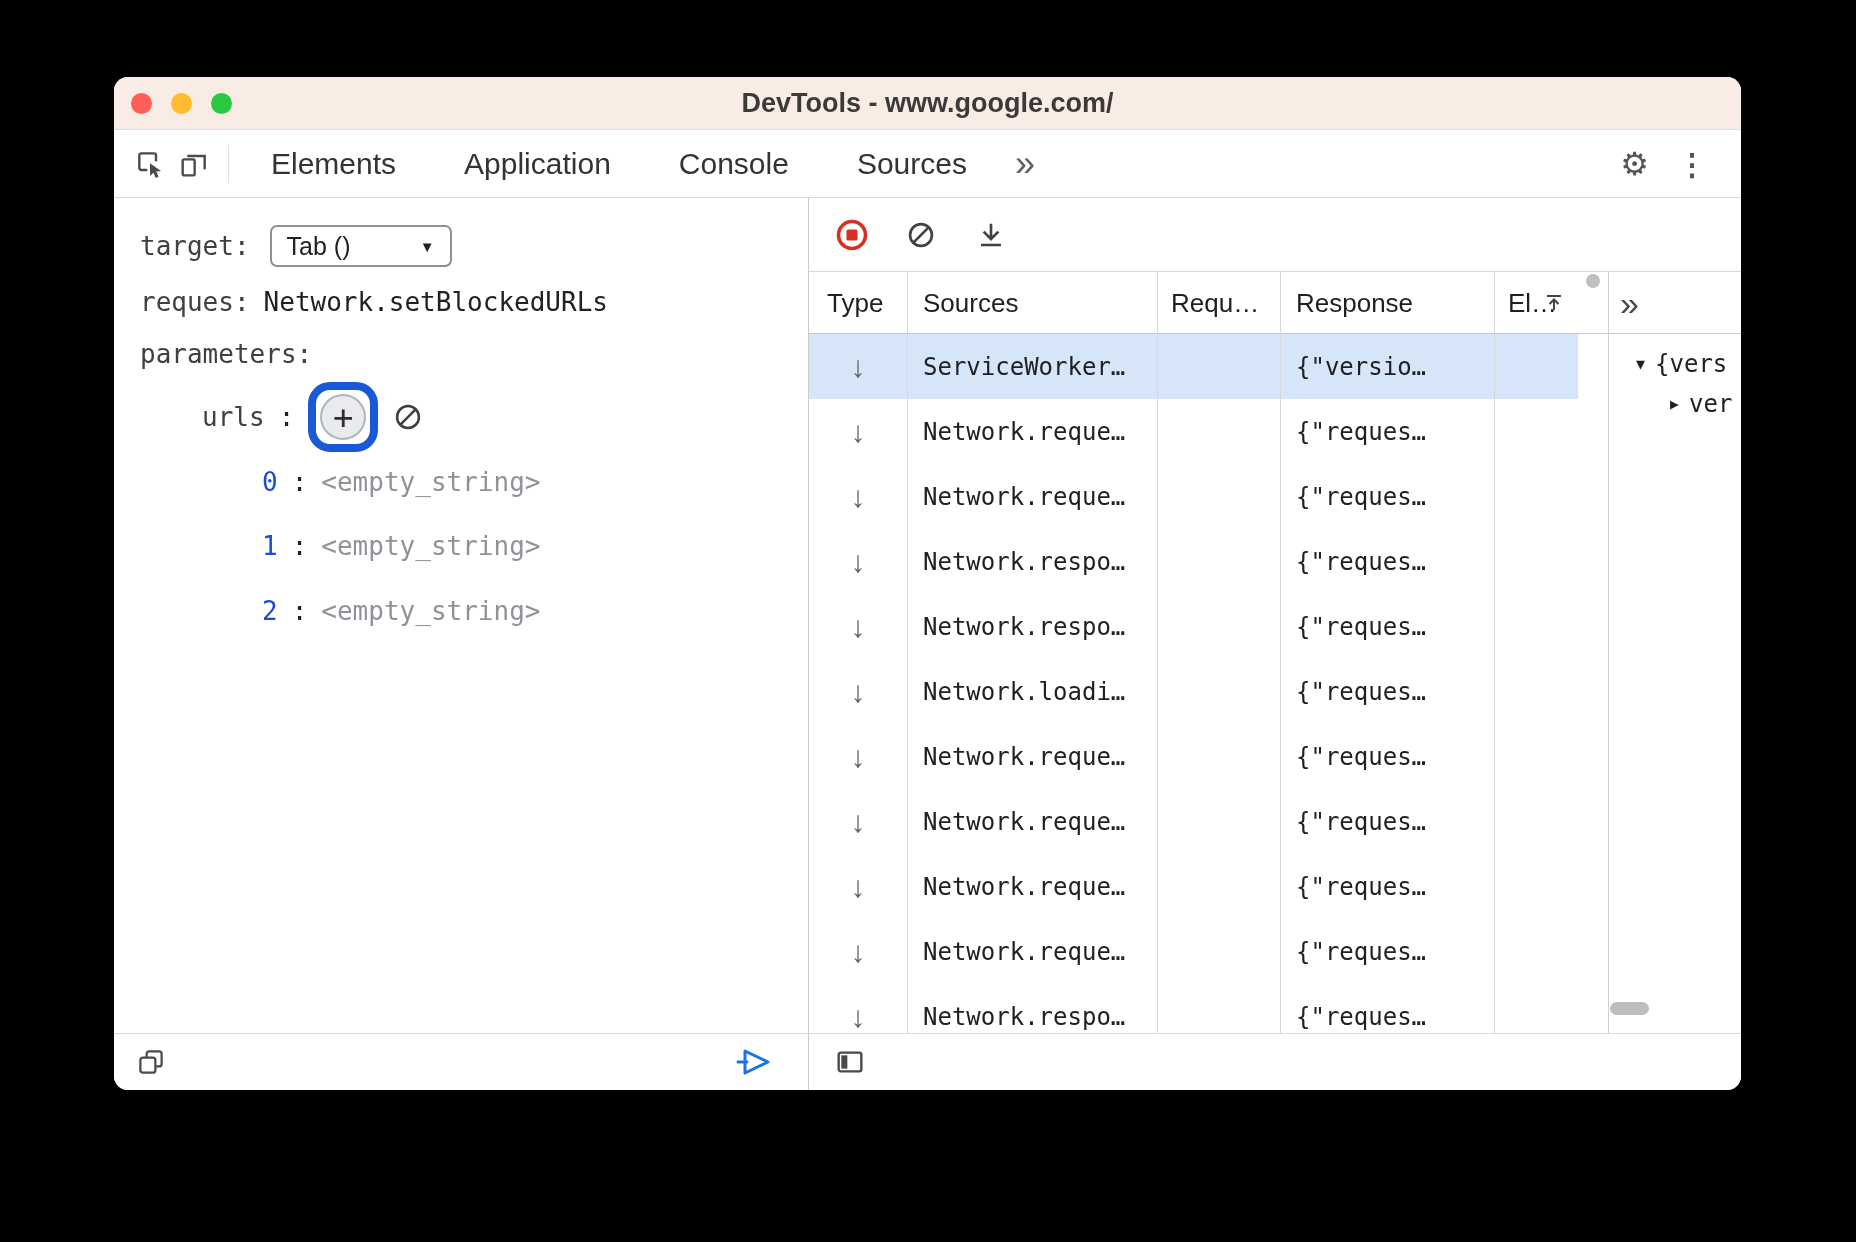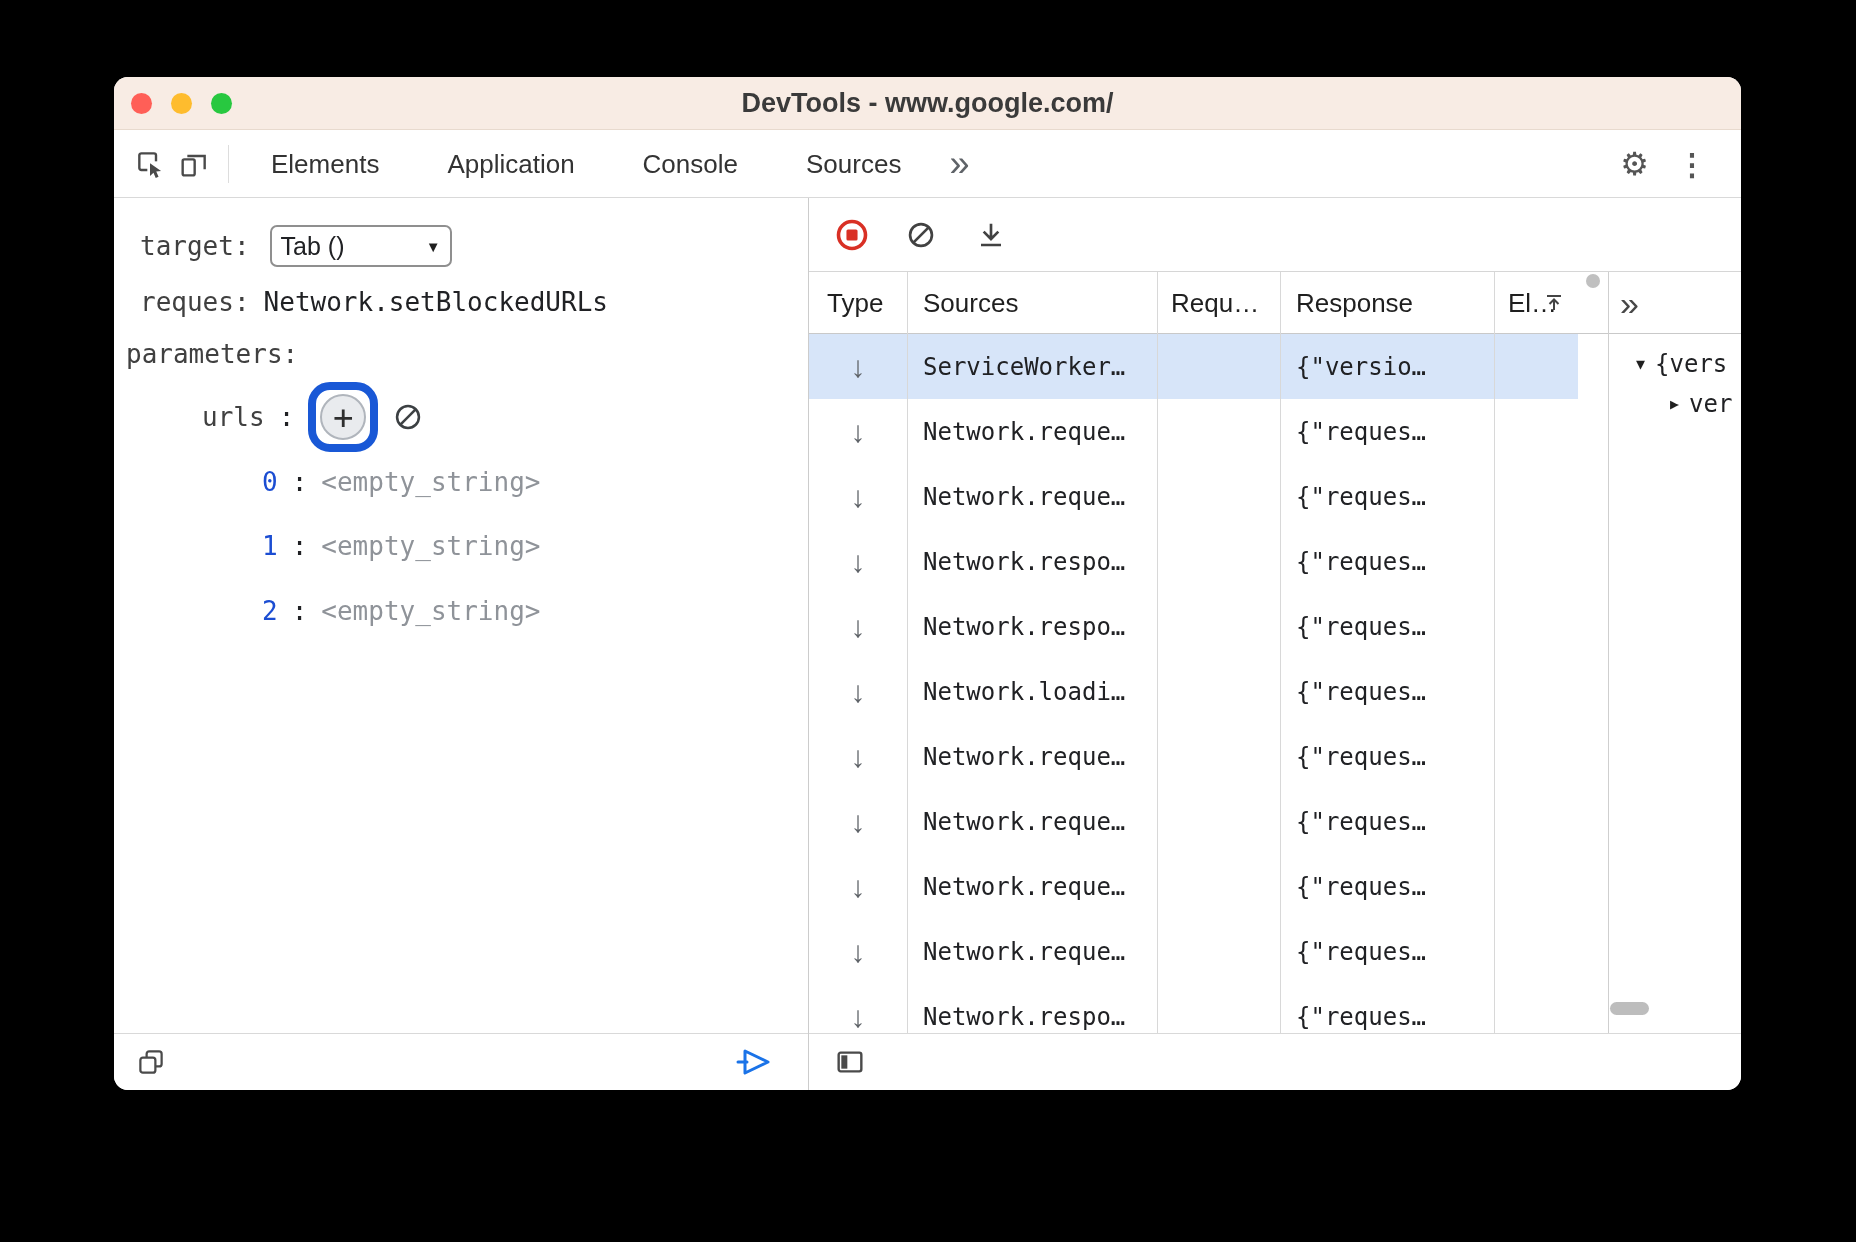--- a/index.html
+++ b/index.html
@@ -19,39 +19,39 @@
   .light.yellow { left:57px; background:#febc2e; }
   .light.green { left:97px; background:#28c840; }
   .title { font-size:27px; font-weight:bold; color:#3a3a3a; }
 
   
   .tabbar { position:absolute; top:54px; left:0; right:0; height:67px;
             border-bottom:1px solid #d9d9d9; display:flex; align-items:center; }
   .toolbtn { display:flex; align-items:center; justify-content:center; width:44px; height:44px; cursor:pointer; }
   .inspect { margin-left:14px; }
   .sep { width:1px; height:38px; background:#ddd; margin:0 8px 0 12px; }
-  .tab { height:100%; display:flex; align-items:center; padding:0 34px; font-size:26px; color:#333; cursor:pointer; }
+  .tab { height:100%; display:flex; align-items:center; padding:0 34px; font-size:30px; color:#333; cursor:pointer; }
   .active-group { height:100%; display:flex; align-items:center; position:relative; cursor:pointer; }
   .active-group .tab { color:#1a73e8; padding-right:6px; }
   .active-group::after { content:""; position:absolute; left:8px; right:8px; bottom:-1px; height:5px; background:#1a73e8; }
   .close-x { font-size:26px; color:#5f6368; padding:0 20px 0 14px; }
   .more-tabs { font-size:36px; color:#5f6368; margin-left:14px; cursor:pointer; }
   .gear { position:absolute; right:92px; font-size:32px; color:#555; cursor:pointer; }
   .dots { position:absolute; right:34px; font-size:30px; color:#555; font-weight:bold; cursor:pointer; }
 
   
   .edit-line { position:absolute; transform:translateY(-50%); display:flex; align-items:center;
                font-family:"DejaVu Sans Mono", monospace; font-size:26px; white-space:nowrap; z-index:2; }
   .k { color:#404040; }
   .v { color:#202124; }
   .idx { color:#1b4dd2; }
   .muted { color:#8f9399; }
   .gap { margin-left:14px; }
   .dropdown { display:inline-flex; align-items:center; justify-content:space-between;
-              width:182px; height:42px; margin-left:20px; padding:0 9px;
+              width:182px; height:42px; margin-left:20px; padding:0 15px;
               border:2px solid #8f8f8f; border-radius:7px; background:#fff;
               font-family:"Liberation Sans", sans-serif; font-size:25px; color:#202124; cursor:pointer;gap:19px; }
   .dd-caret { font-size:15px; color:#1f1f1f; margin-left:12px; }
   .add-ring { display:inline-flex; border:8px solid #1958d6; border-radius:22px; background:#fff;
               padding:4px; margin-left:14px; }
   .add-btn { width:46px; height:46px; border-radius:50%; background:#e9ebee; border:2px solid #b0b5bc;
              display:flex; align-items:center; justify-content:center;
              font-size:34px; color:#2f2f2f; line-height:1; cursor:pointer; }
   .block-btn { margin-left:14px; display:flex; align-items:center; cursor:pointer; }
 
@@ -155,21 +155,21 @@
         <span>Tab ()</span>
         <span class="dd-caret">▼</span>
       </span>
     </div>
 
     <div class="edit-line" style="top:225px; left:26px;">
       <span class="k">reques:</span>
       <span class="v gap">Network.setBlockedURLs</span>
     </div>
 
-    <div class="edit-line" style="top:277px; left:12px;">
+    <div class="edit-line" style="top:277px; left:26px;">
       <span class="k">parameters:</span>
     </div>
 
     <div class="edit-line" style="top:340px; left:88px;">
       <span class="k">urls</span>
       <span class="v gap">:</span>
       <span class="add-ring">
         <span class="add-btn">+</span>
       </span>
       <span class="block-btn">

